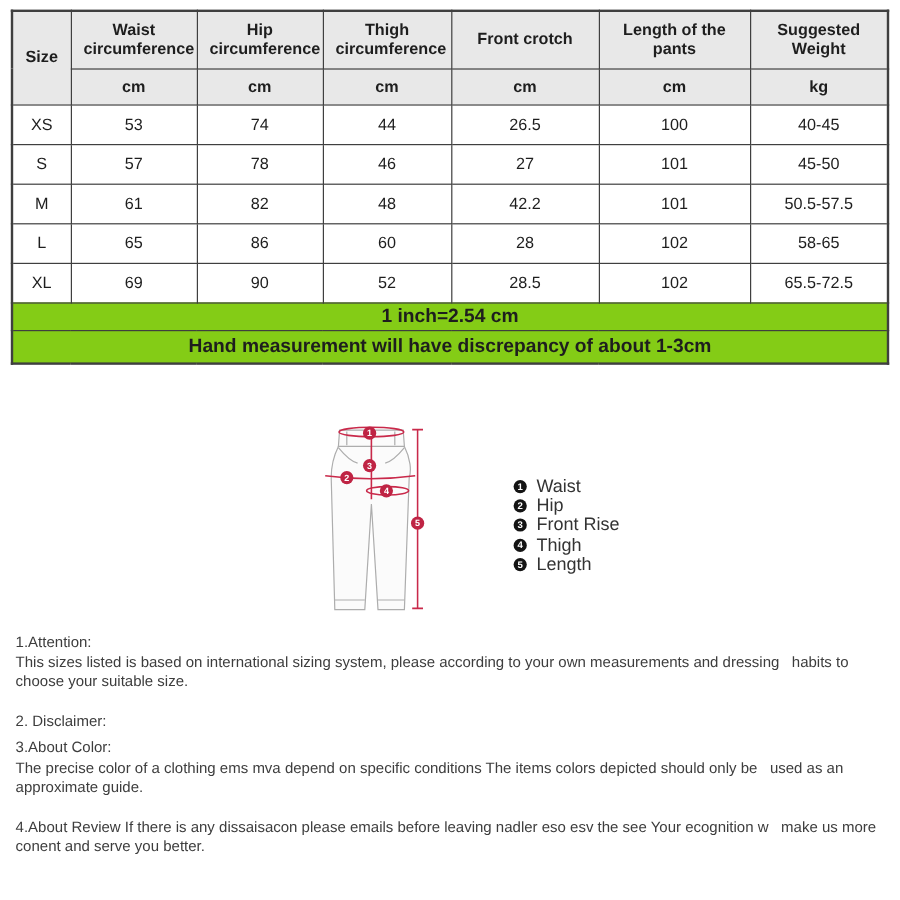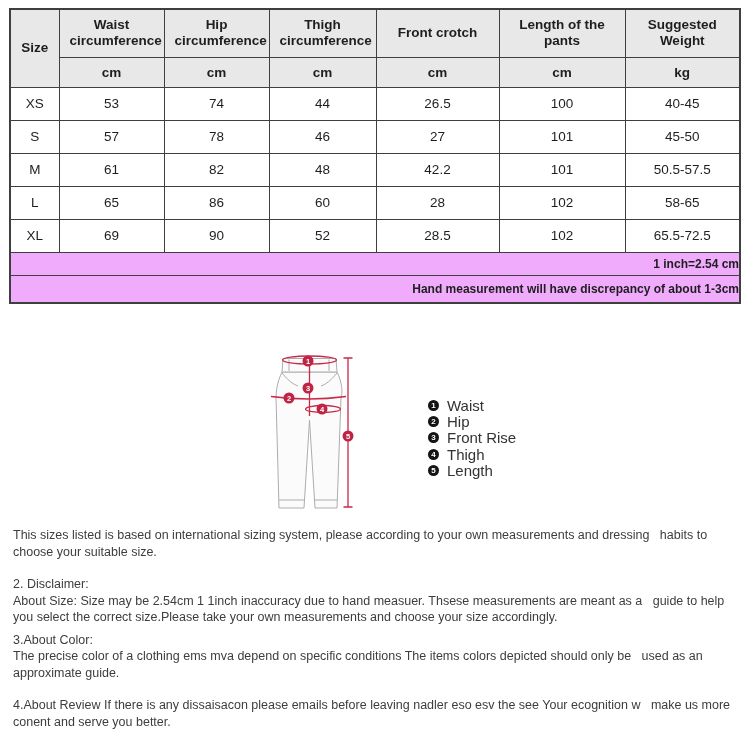--- a/index.html
+++ b/index.html
@@ -11,21 +11,21 @@
   table.size-table { position:absolute; left:9px; top:8px; width:730px;
     border-collapse:collapse; table-layout:fixed; border:2px solid #3f3f3f; }
   table.size-table th, table.size-table td {
     border:1px solid #3f3f3f; text-align:center; vertical-align:middle;
     font-size:13.5px; color:#1e1e1e; }
   table.size-table th { background:#e8e8e8; font-weight:bold; padding:2px 10px; }
   tr.col-header-row th { height:48px; line-height:1.2; }
   tr.unit-row th { height:30px; }
   tr.data-row td { height:33px; background:#fff; font-weight:normal; }
   td.size-cell { font-weight:normal; }
-  tr.footnote-row td { font-weight:bold; font-size:12px; background:#f0abfc;text-align:right; }
+  tr.footnote-row td { font-weight:bold; font-size:16px; background:#84cc16; }
   tr.footnote-row.fn1 td { height:23px; }
   tr.footnote-row.fn2 td { height:28px; }
 
   
   .diagram-wrap { position:absolute; left:0; top:340px; width:750px; height:180px; }
   svg.pants { position:absolute; left:263px; top:6px; }
   .legend { position:absolute; left:428px; top:57px; }
   .legend-row { display:flex; align-items:center; height:16.4px; }
   .legend-badge { display:inline-block; width:11px; height:11px; border-radius:50%;
     background:#141414; color:#fff; font-size:8px; line-height:11px;
@@ -196,25 +196,25 @@
       </div>
       <div class="legend-row">
         <span class="legend-badge">5</span>
         <span class="legend-label">Length</span>
       </div>
     </div>
   </div>
 
   <div class="notes">
     <div class="note n1">
+      <div class="note-heading">1.Attention:</div>
       <div class="note-body">This sizes listed is based on international sizing system, please according to your own measurements and dressing   habits to choose your suitable size.</div>
     </div>
     <div class="note n2">
       <div class="note-heading">2. Disclaimer:</div>
-      <div class="note-body">About Size: Size may be 2.54cm 1 1inch inaccuracy due to hand measuer. Thsese measurements are meant as a   guide to help you select the correct size.Please take your own measurements and choose your size accordingly.</div>
     </div>
     <div class="note n3">
       <div class="note-heading">3.About Color:</div>
       <div class="note-body">The precise color of a clothing ems mva depend on specific conditions The items colors depicted should only be   used as an approximate guide.</div>
     </div>
     <div class="note n4">
       <div class="note-body">4.About Review If there is any dissaisacon please emails before leaving nadler eso esv the see Your ecognition w   make us more conent and serve you better.</div>
     </div>
   </div>
 

